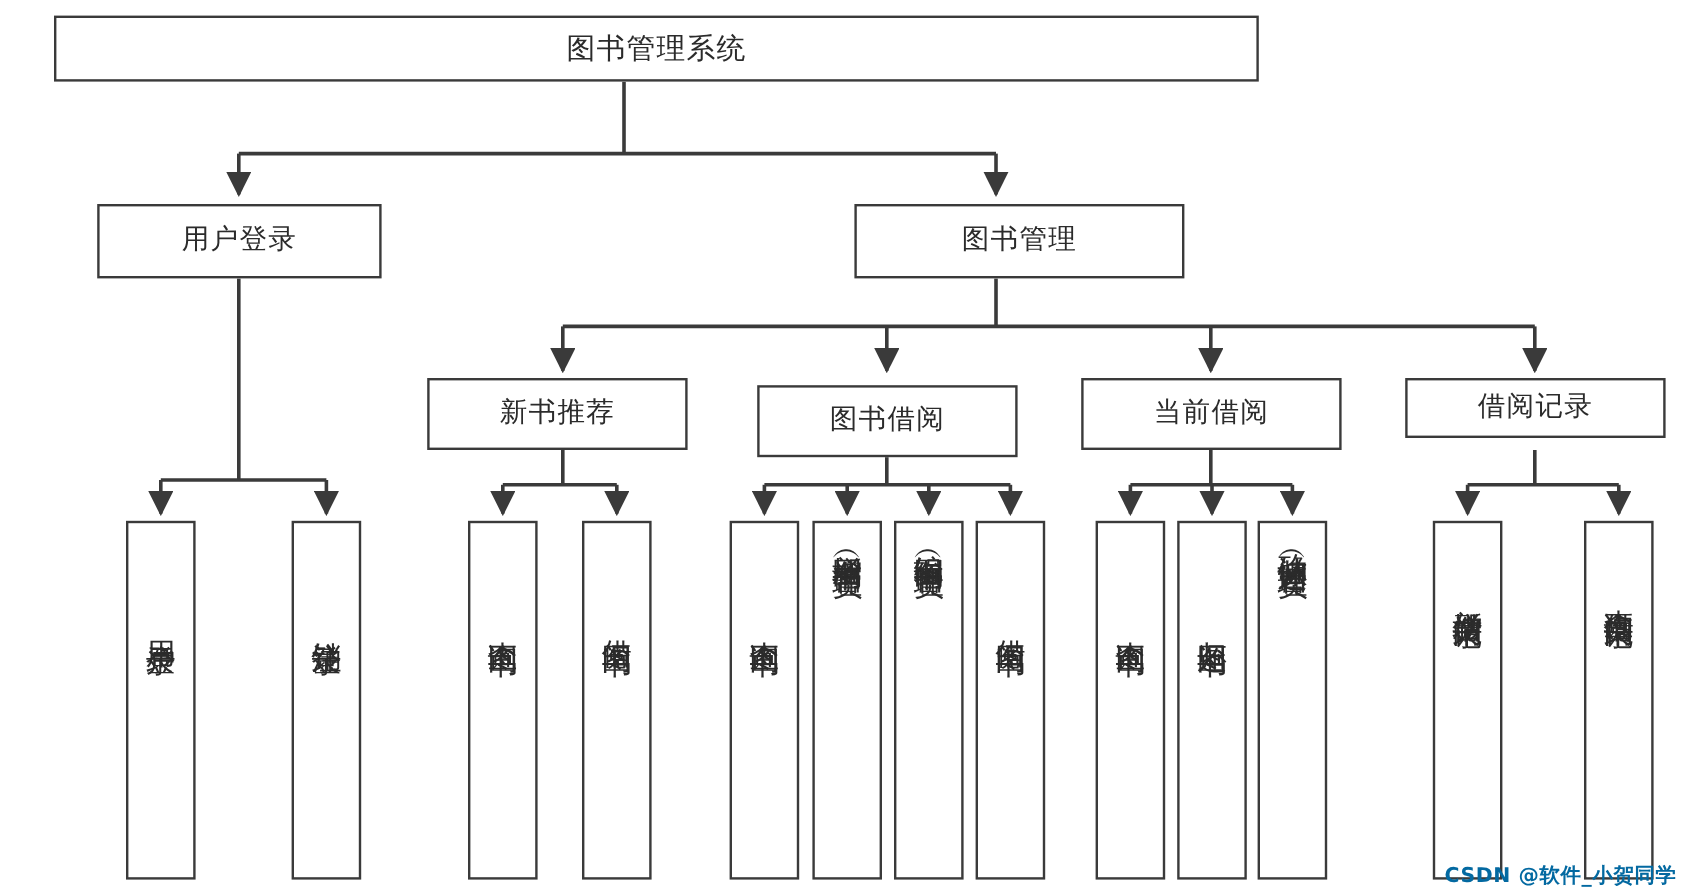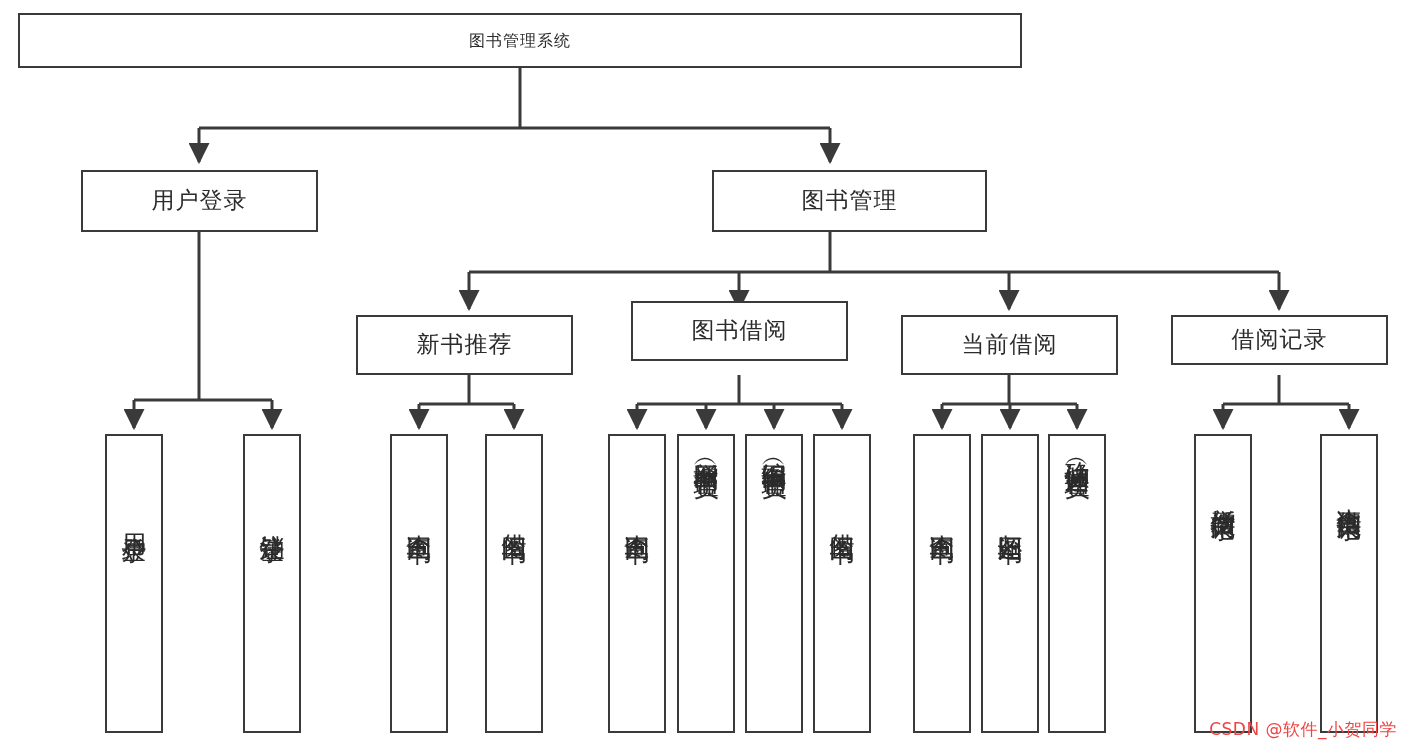--- a/index.html
+++ b/index.html
@@ -32,21 +32,22 @@
     align-items: center;
     justify-content: center;
     color: #2b2b2b;
   }
   .node.horiz {
     font-size: 23px;
     line-height: 1.2;
     letter-spacing: 1px;
   }
   .node.root {
-    font-size: 16px;
+    font-size: 24px;
+    margin-left: 27px;
   }
   .node.leaf {
     align-items: flex-start;
     justify-content: center;
     padding-top: 0px;
   }
   .vtext {
     writing-mode: vertical-rl;
     text-orientation: upright;
     font-size: 25px;
@@ -56,23 +57,24 @@
     white-space: nowrap;
   }
   .vtext.short { margin-top: 78px; }
   .vtext.mid   { margin-top: 52px; }
   .vtext.full  { margin-top: 6px; }
   .watermark {
     position: absolute;
     right: 8px;
     bottom: 6px;
     font-size: 17px;
-    color: #ef4444;
+    color: #0369a1;
     letter-spacing: 0.5px;
     white-space: nowrap;
+    font-weight: bold;
   }
 </style>
 </head>
 <body>
 
 <div id="canvas">
 
   <svg id="wires" viewBox="0 0 1405 747" width="1405" height="747">
     <defs>
       <marker id="arrow" viewBox="0 0 10 10" refX="9" refY="5" markerWidth="7" markerHeight="7" orient="auto-start-reverse">
@@ -129,21 +131,21 @@
       </div>
       <div class="node horiz" style="left: 81px; top: 170px; width: 237px; height: 62px;">
         <span>用户登录</span>
       </div>
       <div class="node horiz" style="left: 712px; top: 170px; width: 275px; height: 62px;">
         <span>图书管理</span>
       </div>
       <div class="node horiz" style="left: 356px; top: 315px; width: 217px; height: 60px;">
         <span>新书推荐</span>
       </div>
-      <div class="node horiz" style="left: 631px; top: 301px; width: 217px; height: 60px;">
+      <div class="node horiz" style="left: 631px; top: 321px; width: 217px; height: 60px;">
         <span>图书借阅</span>
       </div>
       <div class="node horiz" style="left: 901px; top: 315px; width: 217px; height: 60px;">
         <span>当前借阅</span>
       </div>
       <div class="node horiz" style="left: 1171px; top: 315px; width: 217px; height: 50px;">
         <span>借阅记录</span>
       </div>
       <div class="node leaf" style="left: 105px; top: 434px; width: 58px; height: 299px;">
         <span class="vtext short">用户登录</span>

